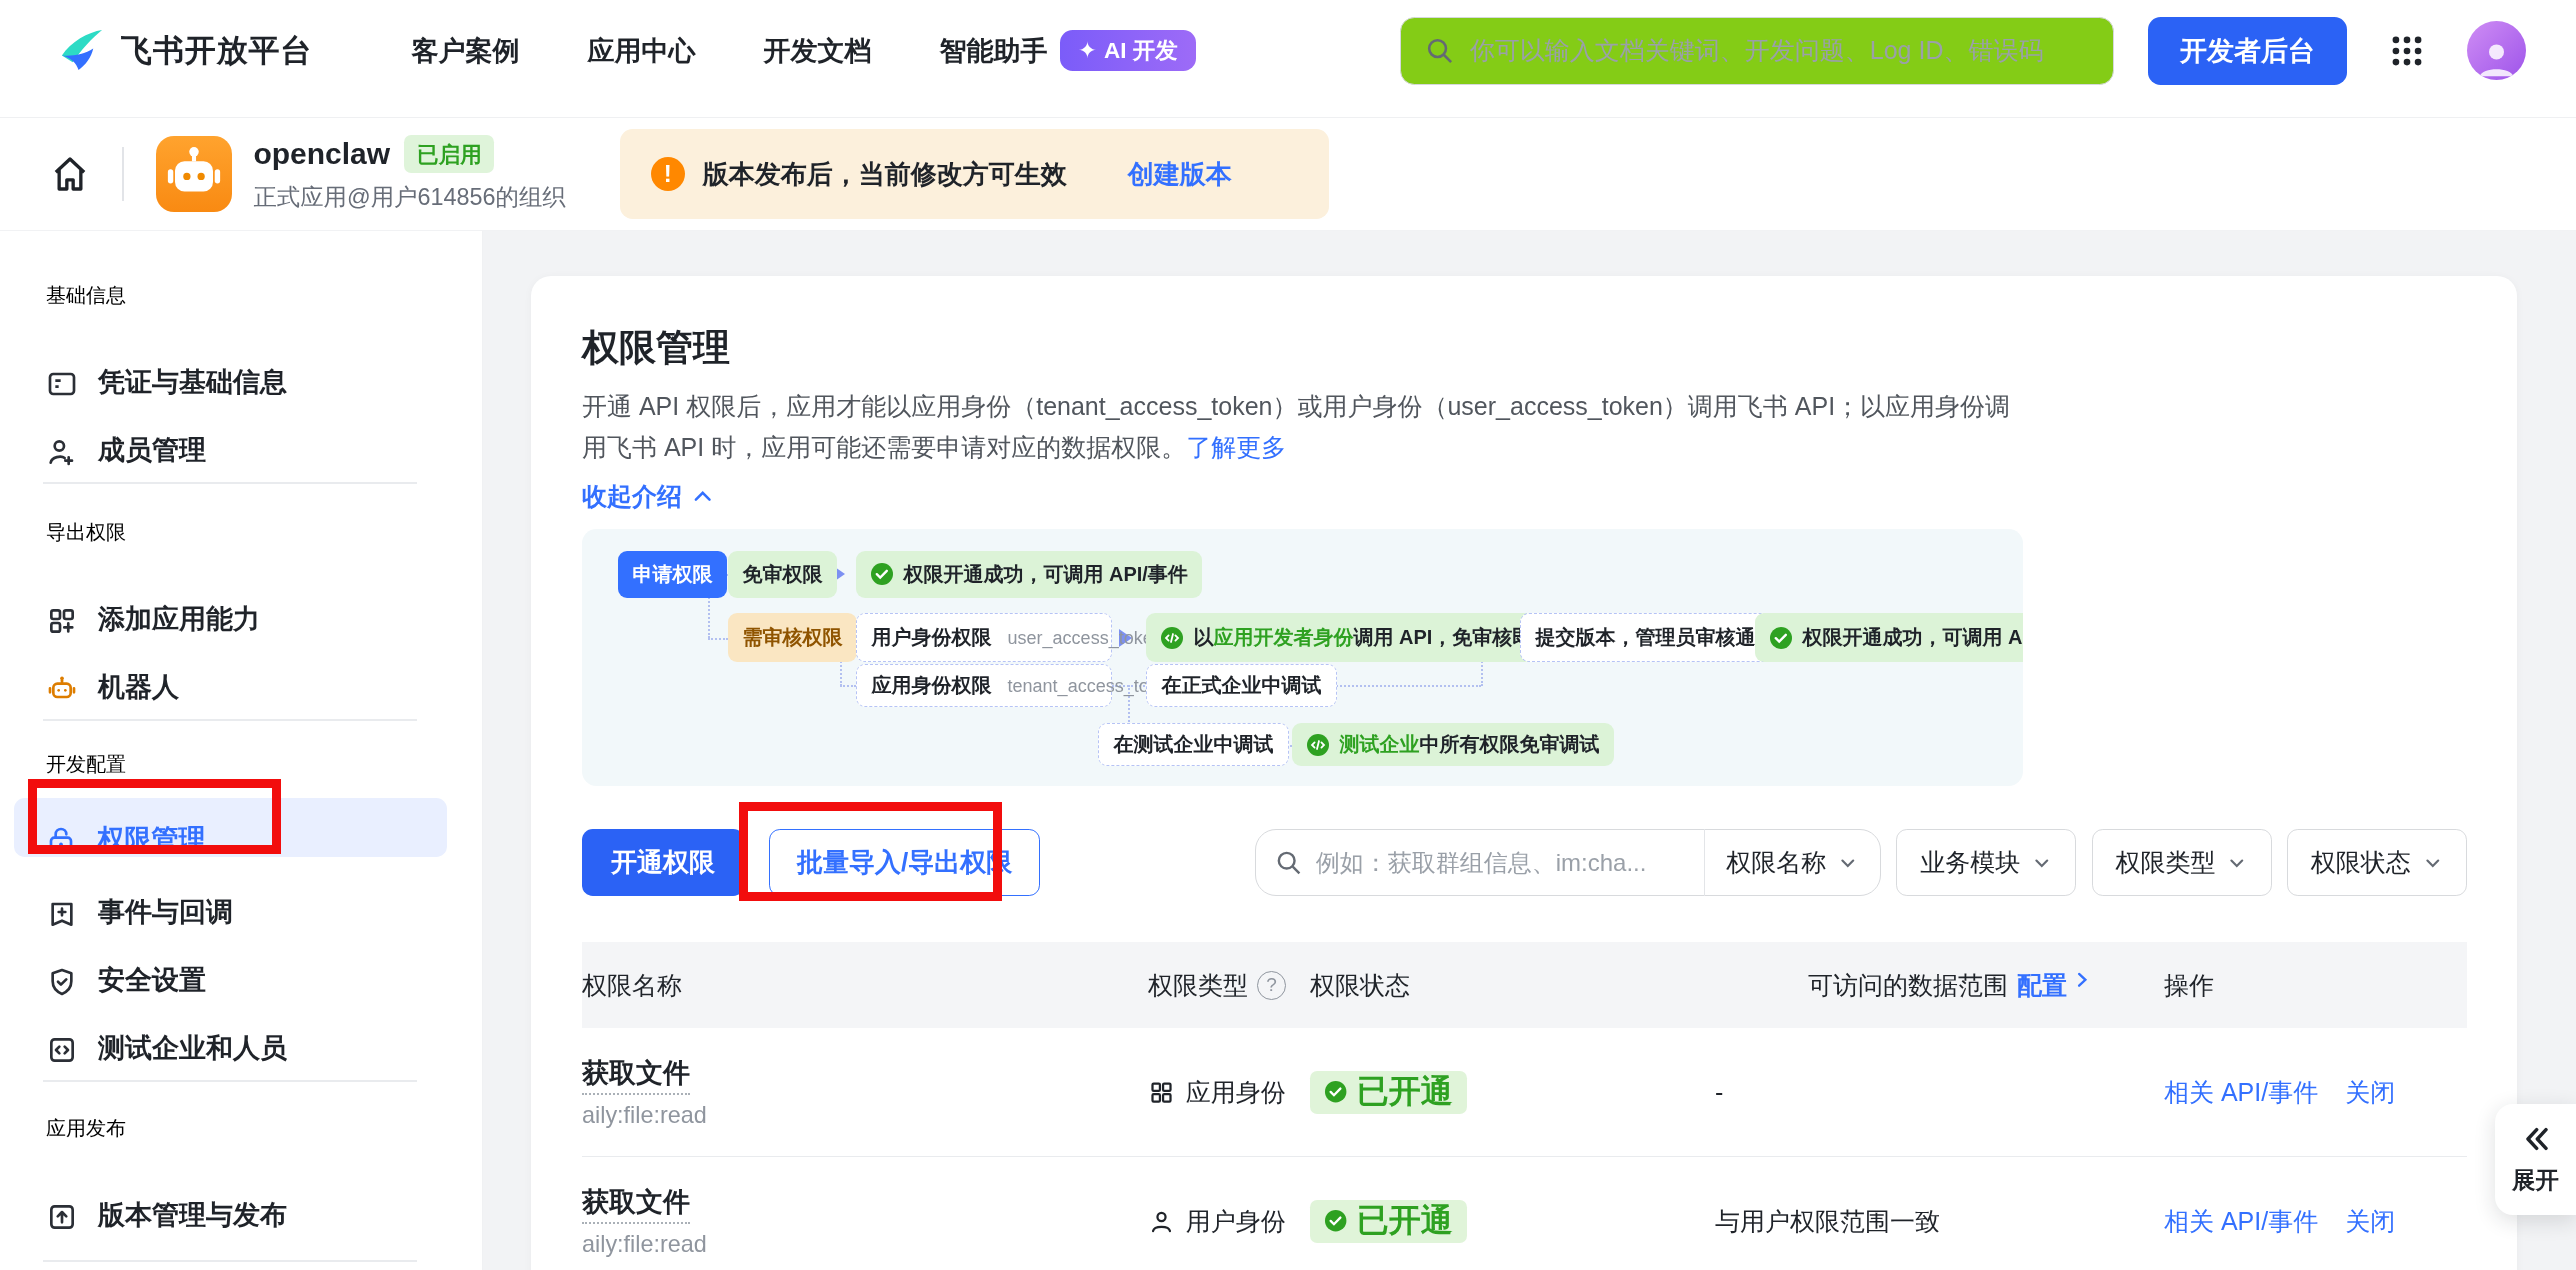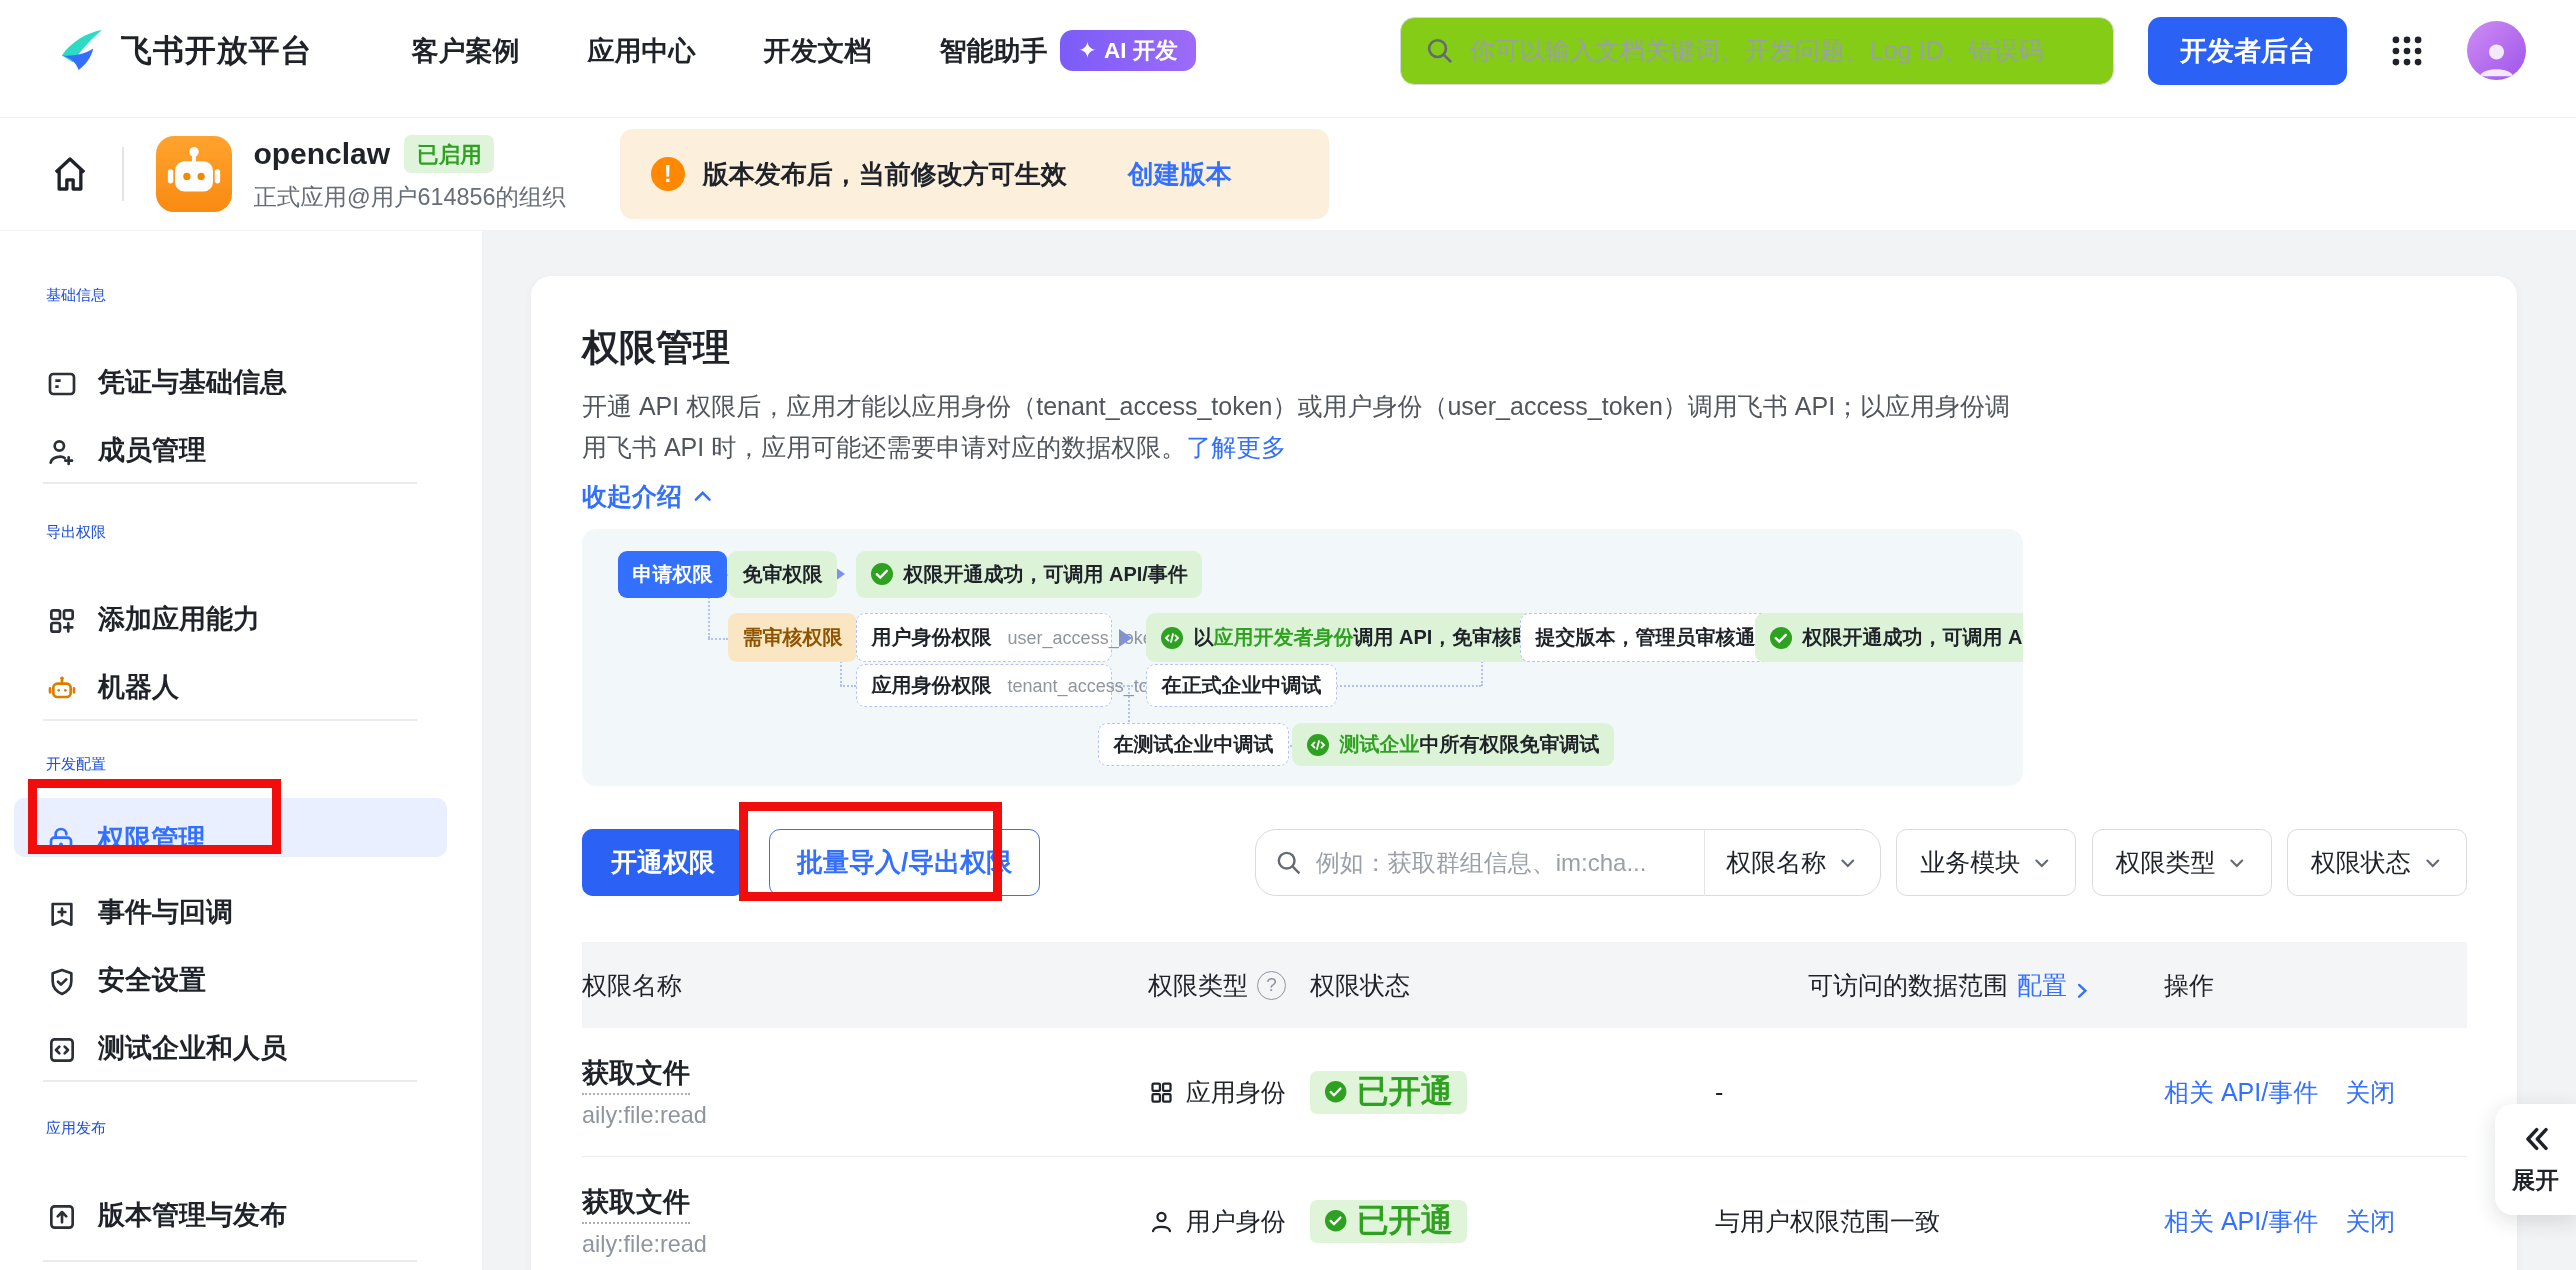--- a/index.html
+++ b/index.html
@@ -48,21 +48,21 @@
     display:flex; align-items:center; padding:0 97px 0 31px; gap:18px; }
   .warn-ic { width:34px; height:34px; border-radius:50%; background:#ff8800; color:#fff;
     font-size:24px; font-weight:700; display:flex; align-items:center; justify-content:center; flex:none; }
   .banner-text { font-size:26px; font-weight:600; }
   .banner-link { font-size:26px; font-weight:600; color:#3370ff; margin-left:43px; cursor:pointer; }
 
   
   .workspace { display:flex; height:1040px; }
   .sidebar { width:483px; flex:none; background:#fff; border-right:1.8px solid #f0f1f3;
     overflow:hidden; padding-top:1.8px; }
-  .sec-label { font-size:15px; color:#1d4ed8; margin:0 0 0 46px; height:36px; display:flex; align-items:center; }
+  .sec-label { font-size:20px; color:#000000; margin:0 0 0 46px; height:36px; display:flex; align-items:center; }
   .sb-items { margin-top:18px; }
   .sb-item { height:68px; display:flex; align-items:flex-end; gap:20px; padding-left:46px;
     font-size:27px; font-weight:600; cursor:pointer; color:#1f2329; }
   .sb-item .ic { display:flex; width:32px; justify-content:center; flex:none; color:#2b2f36; }
   .sb-item.active { margin:0 35px 0 14.4px; padding-left:31px; height:59px; margin-top:4.5px;
     margin-bottom:4.5px; background:#e9efff; border-radius:10.8px; color:#3370ff; }
   .sb-item.active .ic { color:#3370ff; }
   .ic-robot { color:#dd7d00 !important; }
   .sb-div { height:1.8px; background:#e9ebee; margin:14.4px 65px 0 43px; }
   .mt34 { margin-top:31px; } .mt28 { margin-top:25px; } .mt32 { margin-top:29px; } .mt50 { margin-top:45px; }
@@ -473,21 +473,21 @@
       <div class="table">
         <div class="tr thead">
           <div>权限名称</div>
           <div class="th-flex">
             <span>权限类型</span>
             <span class="qm">?</span>
           </div>
           <div>权限状态</div>
           <div class="th-scope">
             <span>可访问的数据范围</span>
-            <a class="link" style="display:inline-flex;align-items:flex-end;gap:3.6px;font-weight:400">
+            <a class="link" style="display:inline-flex;align-items:flex-start;gap:3.6px;font-weight:700">
               <span>配置</span>
               <svg width="21.6" height="21.6" viewBox="0 0 24 24" fill="none" stroke="#3370ff" stroke-width="2.6" stroke-linecap="round">
                   <path d="m9 5.5 7 6.5-7 6.5"></path>
                 </svg>
             </a>
           </div>
           <div>操作</div>
         </div>
 
         <div class="tr row">

